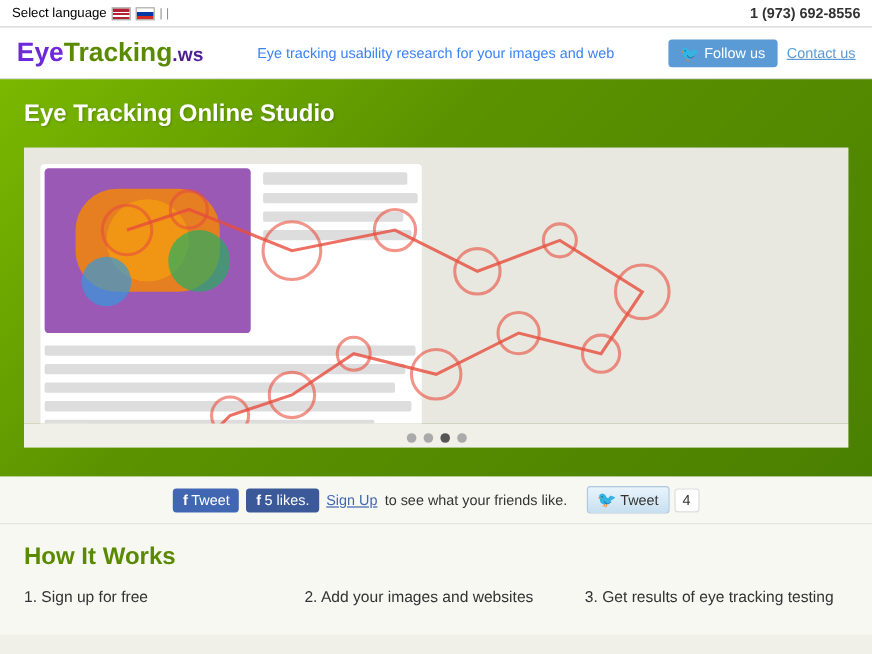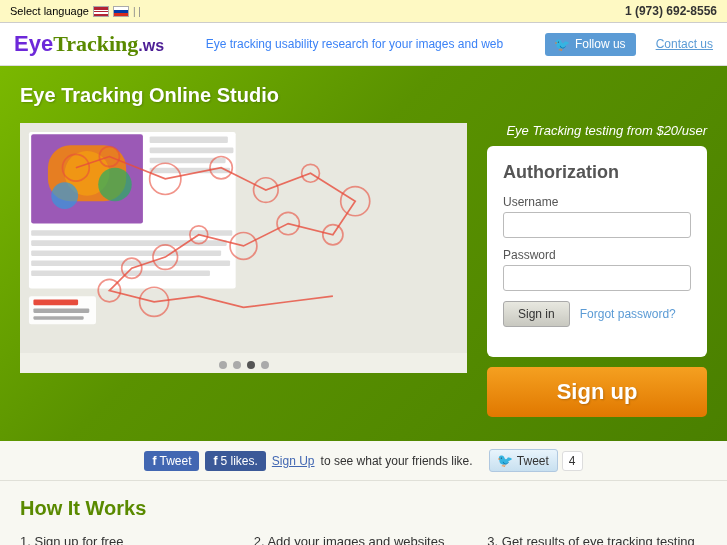--- a/index.html
+++ b/index.html
@@ -1,20 +1,20 @@
 <!DOCTYPE html>
 <html><head>
   <meta charset="utf-8">
   <style>
     * { margin: 0; padding: 0; box-sizing: border-box; }
     body { font-family: Arial, sans-serif; font-size: 13px; background: #f0f0e8; width: 727px; }
 
     
     .top-bar {
-      background: #fef9c3;
+      background: #ffffff;
       border-bottom: 1px solid #ccc;
       display: flex;
       align-items: center;
       justify-content: space-between;
       padding: 4px 10px;
       font-size: 11px;
     }
     .top-bar-left { display: flex; align-items: center; gap: 4px; }
     .top-bar-right { font-size: 12px; font-weight: bold; color: #333; margin-left: 32px; }
 
@@ -22,21 +22,21 @@
     .header {
       background: #fff;
       border-bottom: 1px solid #ddd;
       padding: 8px 14px;
       display: flex;
       align-items: center;
       justify-content: space-between;
     }
     .logo { font-size: 22px; font-weight: bold; }
     .logo-eye { color: #6d28d9; }
-    .logo-tracking { color: #5a8a00; font-family: Liberation Serif, serif; }
+    .logo-tracking { color: #5a8a00; }
     .logo-ws { color: #4c1d95; font-size: 16px; }
     .header-center { color: #3b82f6; font-size: 12px; }
     .header-right { display: flex; align-items: center; gap: 8px; }
     .follow-btn {
       background: #5b9bd5;
       color: #fff;
       border: none;
       border-radius: 3px;
       padding: 4px 10px;
       font-size: 12px;
@@ -45,21 +45,20 @@
       align-items: center;
       gap: 4px;
     }
     .contact-btn {
       background: none;
       color: #5b9bd5;
       border: none;
       font-size: 12px;
       cursor: pointer;
       text-decoration: underline;
-      margin-left: 12px;
     }
 
     
     .hero {
       background: linear-gradient(135deg, #7ab800 0%, #5a9200 40%, #4a8000 100%);
       padding: 18px 20px 24px 20px;
       position: relative;
     }
     .hero-title {
       color: #fff;
@@ -348,37 +347,20 @@
         </svg>
       </div>
       <div class="carousel-dots">
         <span class="dot"></span>
         <span class="dot"></span>
         <span class="dot active"></span>
         <span class="dot"></span>
       </div>
     </div>
 
-    <div class="auth-panel">
-      <div class="auth-price">Eye Tracking testing from $20/user</div>
-      <div class="auth-box">
-        <div class="auth-title">Authorization</div>
-        <div class="auth-label">Username</div>
-        <input class="auth-input" type="text" value="" style="">
-        <div class="auth-label">Password</div>
-        <input class="auth-input" type="password" value="" style="">
-        <div class="auth-row">
-          <button class="signin-btn">Sign in</button>
-          <a class="forgot-link">Forgot password?</a>
-        </div>
-      </div>
-      <div style="margin-top:10px;">
-        <button class="signup-btn">Sign up</button>
-      </div>
-    </div>
   </div>
 </div>
 
 <div class="social-bar">
   <div class="fb-like-area">
     <button class="fb-btn">
       <span class="fb-icon">f</span>
       <span>Tweet</span>
     </button>
     <button class="fb-btn" style="background:#3b5998;">

